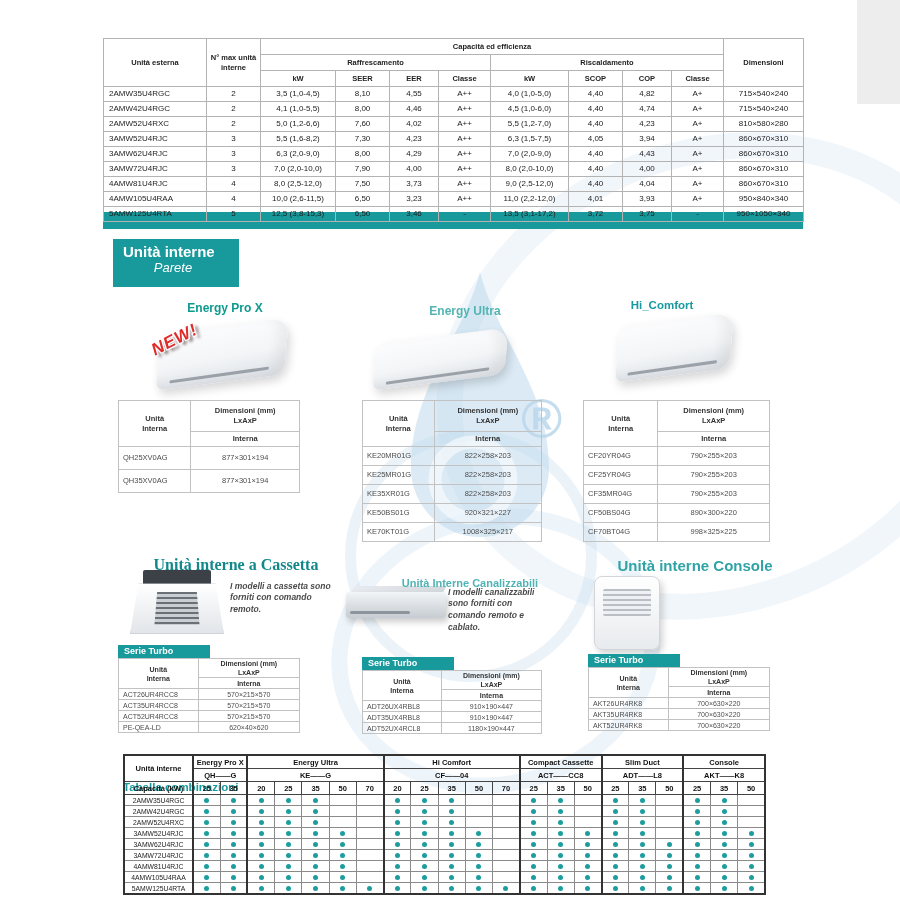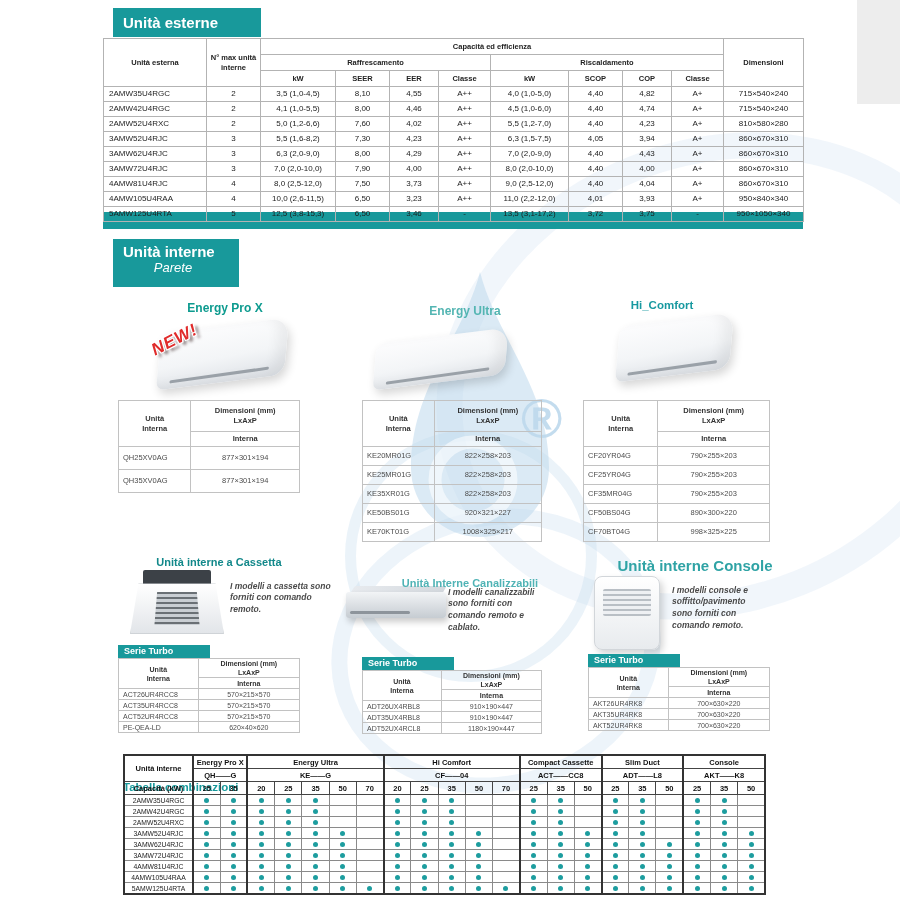--- a/index.html
+++ b/index.html
@@ -104,21 +104,20 @@
   <div class="edge-strip"></div>
   <div class="wm arc1"></div>
   <div class="wm arc2"></div>
   <div class="wm circ"></div>
   <svg class="wm wm-drop" viewBox="0 0 185 330">
     <path d="M87 6 C 70 72, 18 122, 18 202 a 69 69 0 0 0 138 0 C 156 122, 104 72, 87 6 Z" fill="rgba(189,216,236,0.55)"></path>
     <circle cx="80" cy="214" r="38" fill="none" stroke="rgba(255,255,255,0.55)" stroke-width="13"></circle>
     <text x="128" y="172" font-size="56" font-weight="bold" fill="rgba(189,216,236,0.9)">®</text>
   </svg>
 
-  <div class="teal-box box-outdoor">Unità esterne</div>
 
   <table class="outdoor">
     <colgroup>
       <col style="width:103px">
         <col style="width:54px">
         <col style="width:75px">
         <col style="width:54px">
       <col style="width:49px">
         <col style="width:52px">
         <col style="width:78px">
@@ -386,41 +385,40 @@
           <td class="c0">CF50BS04G</td>
           <td>890×300×220</td>
         </tr>
         <tr>
           <td class="c0">CF70BT04G</td>
           <td>998×325×225</td>
         </tr>
       </tbody>
   </table>
 
-  <div class="sec-title" style="left:119px;top:556px;width:200px;font-size:11px;color:#12888a;">Unità interne a Cassetta</div>
+  <div class="sec-title" style="left:136px;top:556px;width:200px;font-size:16px;color:#12888a;font-family:Liberation Serif, serif;">Unità interne a Cassetta</div>
   <div class="sec-title" style="left:370px;top:577px;width:200px;font-size:11px;color:#4fb3b5;">Unità Interne Canalizzabili</div>
   <div class="sec-title" style="left:600px;top:557px;width:190px;font-size:15px;color:#2fa3a5;">Unità interne Console</div>
 
   <div class="cassette" style="left:130px;top:570px;width:94px;height:64px;">
     <div class="top"></div>
       <div class="panel"></div>
       <div class="grille"></div>
   </div>
   <div class="duct" style="left:346px;top:580px;width:100px;height:42px;">
     <div class="topface"></div>
       <div class="box"></div>
       <div class="slot"></div>
   </div>
   <div class="console" style="left:594px;top:576px;width:64px;height:72px;">
     <div class="grille"></div>
   </div>
 
   <p class="desc" style="left:448px;top:578px;width:100px;">I modelli canalizzabili sono forniti con comando remoto e cablato.</p>
   <p class="desc" style="left:230px;top:572px;width:104px;">I modelli a cassetta sono forniti con comando remoto.</p>
-  <p class="desc" style="left:672px;top:576px;width:94px;">I modelli console e soffitto/pavimento sono forniti con comando remoto.</p>
 
   <div class="serie-label" style="left:118px;top:645px;">Serie Turbo</div>
   <div class="serie-label" style="left:362px;top:657px;">Serie Turbo</div>
   <div class="serie-label" style="left:588px;top:654px;">Serie Turbo</div>
 
   <table id="st1" class="dimtable serie">
     <colgroup>
         <col style="width:44%">
         <col style="width:56%">
       </colgroup>

